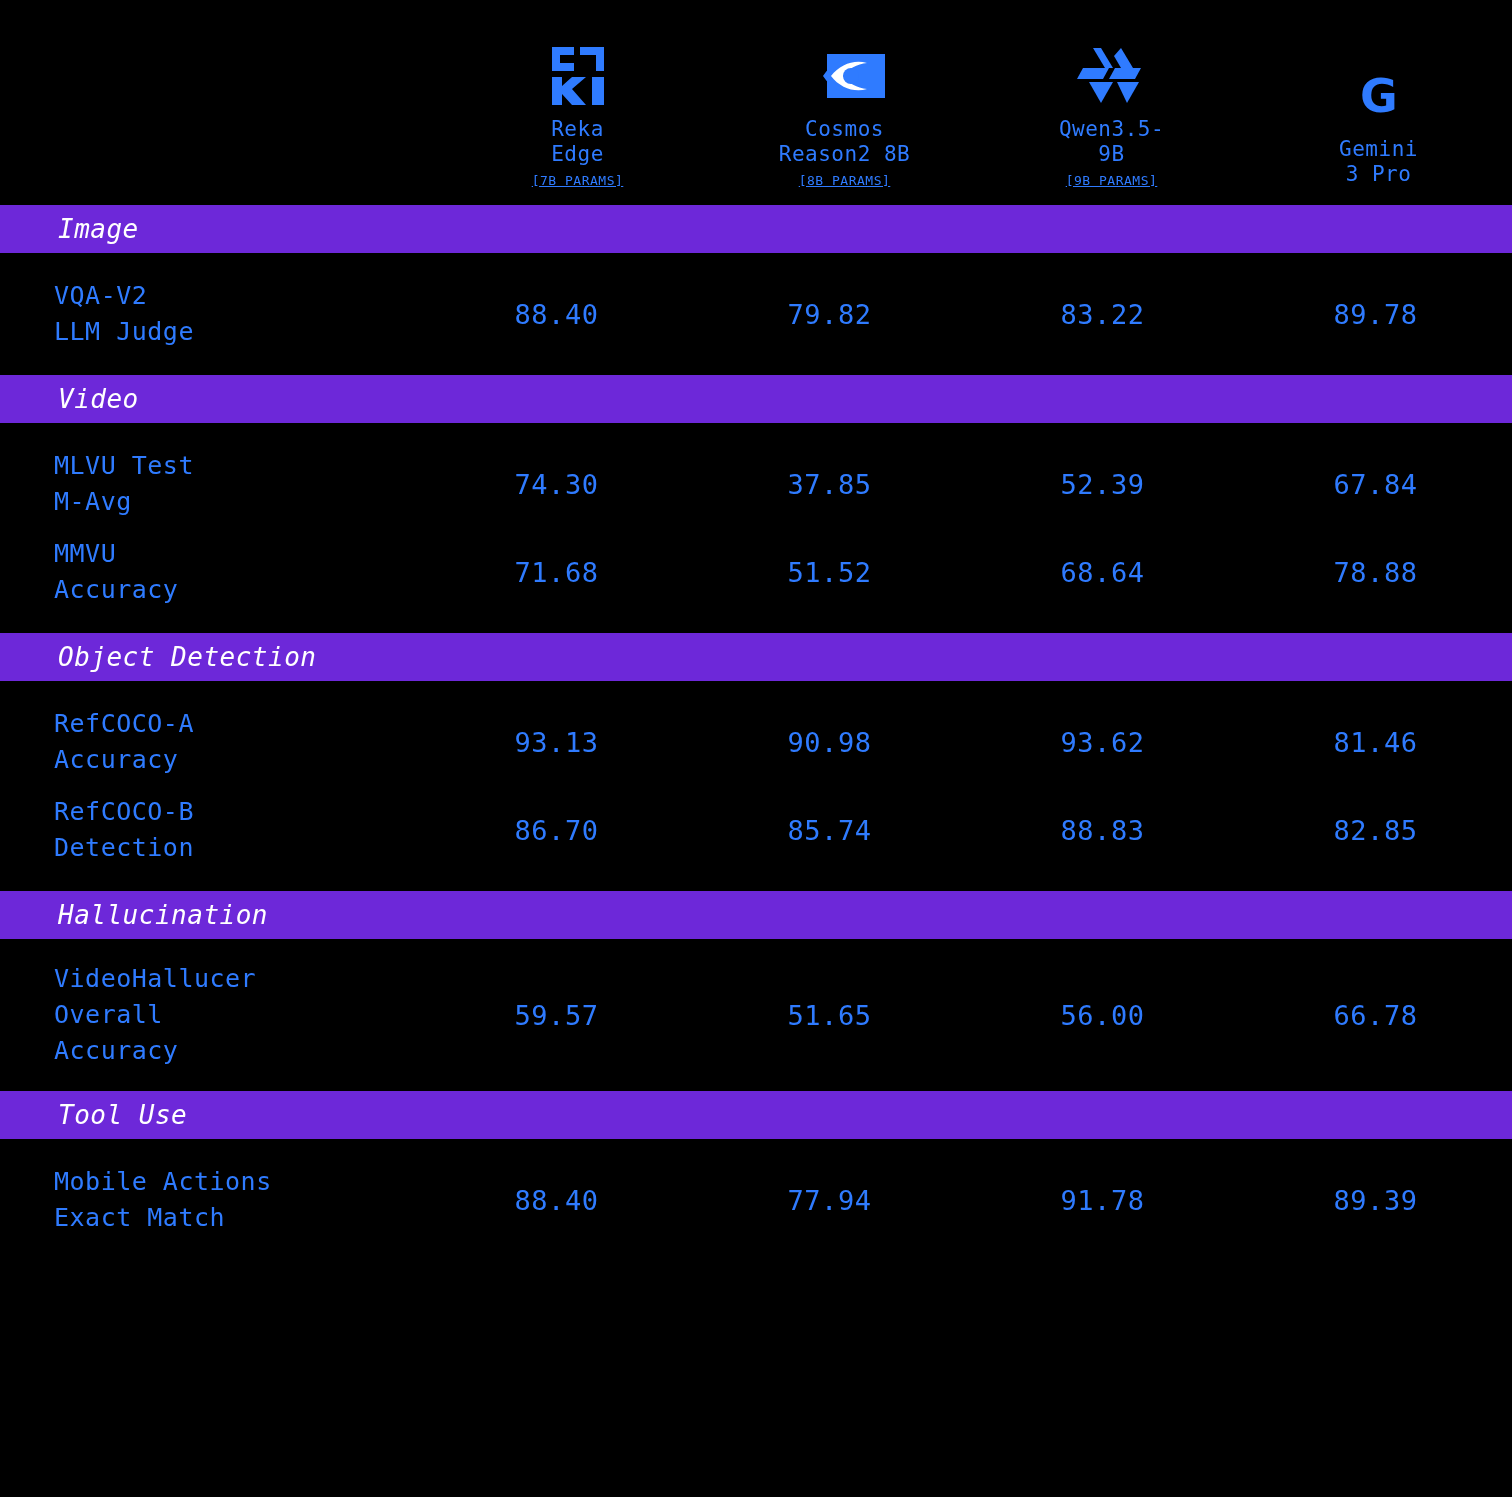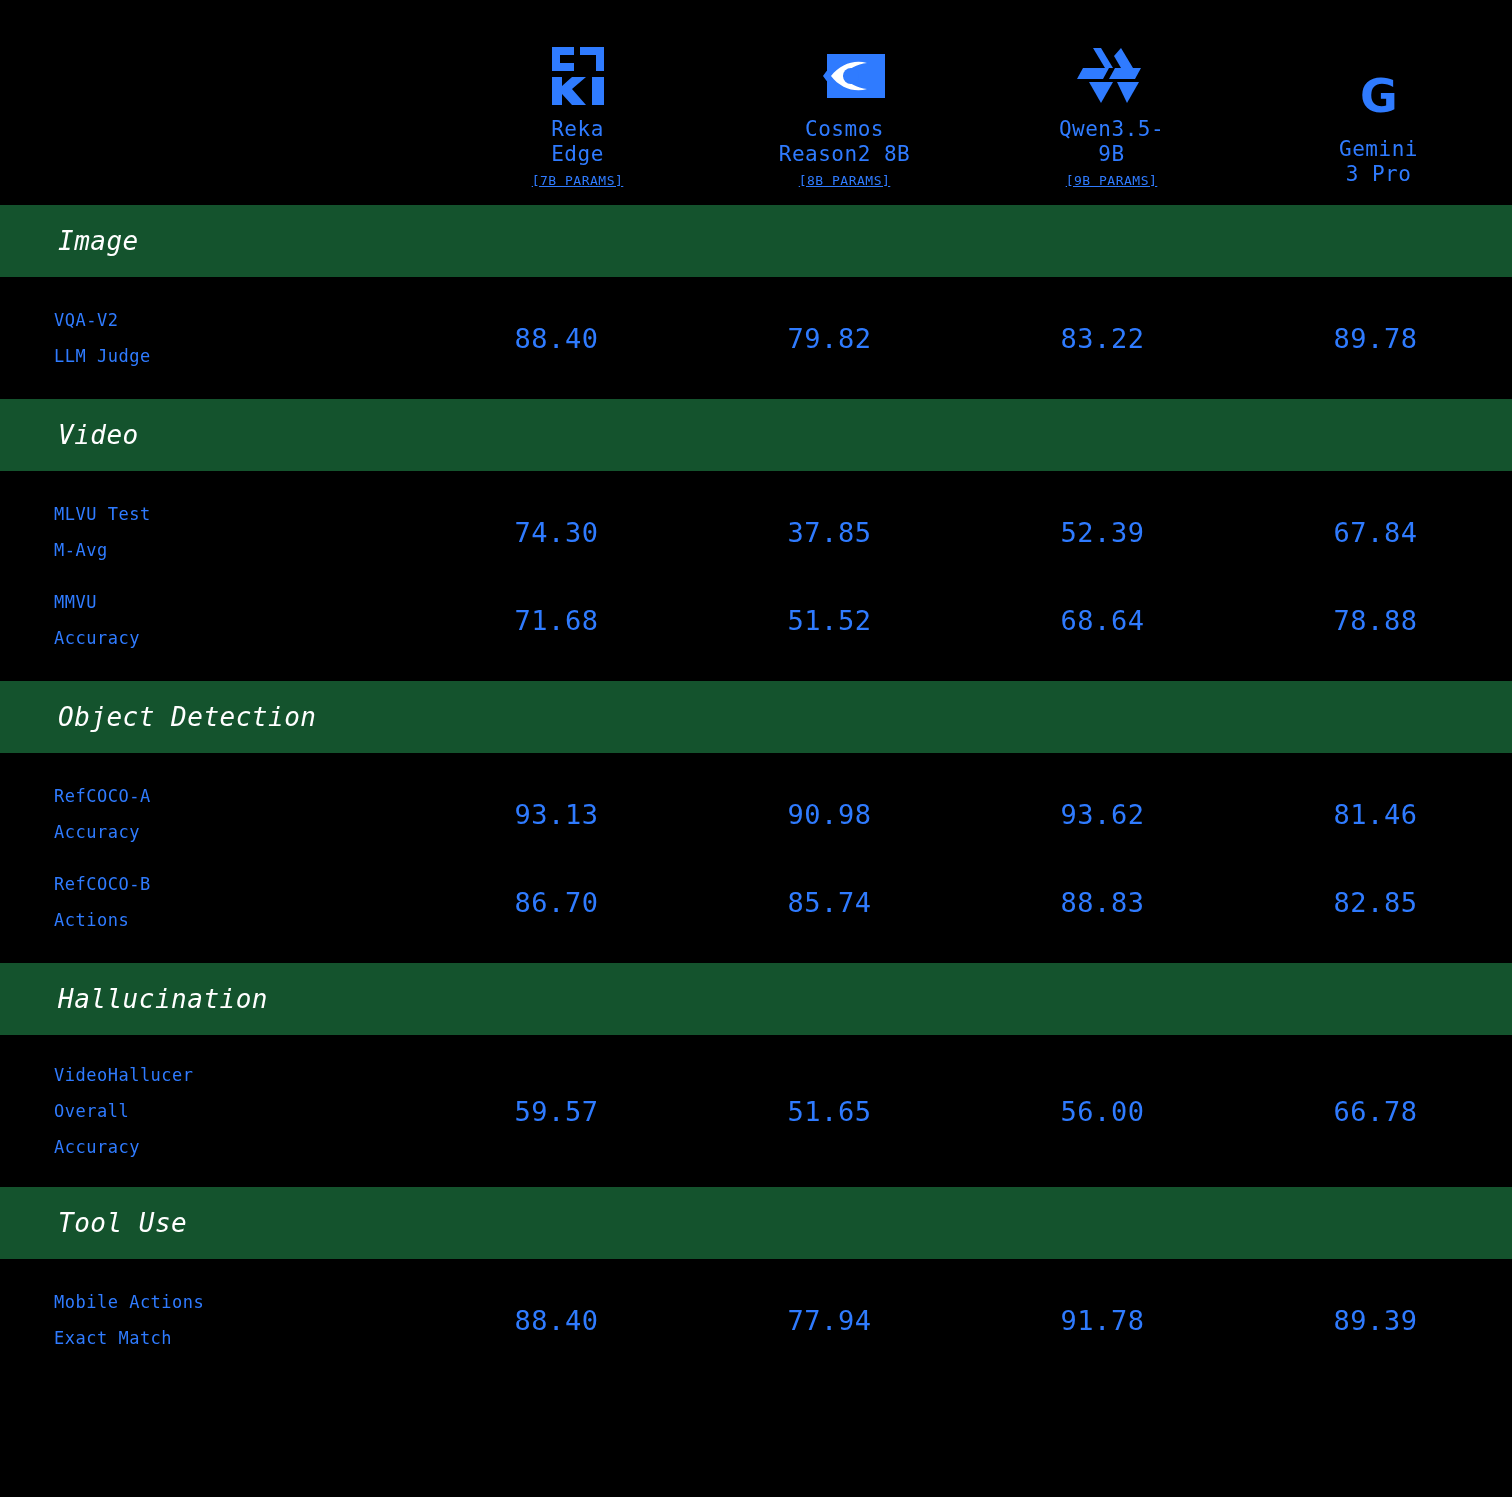--- a/index.html
+++ b/index.html
@@ -56,22 +56,22 @@
     font-size: 13px;
     line-height: 20px;
     margin-top: 4px;
     color: #2f7bff;
     letter-spacing: 0.5px;
     text-decoration: underline;
   }
 
   
   .section-band {
-    background: #14532d;
-    height: 72px;
+    background: #6d28d9;
+    height: 48px;
     display: flex;
     align-items: center;
     padding-left: 58px;
   }
   .section-band span {
     font-style: italic;
     font-size: 26px;
     color: #ffffff;
     letter-spacing: 0.5px;
   }
@@ -83,21 +83,21 @@
   }
   .data-row {
     display: flex;
     align-items: center;
     min-height: 78px;
   }
   .metric {
     width: 420px;
     flex: 0 0 420px;
     padding-left: 54px;
-    font-size: 17px;
+    font-size: 25px;
     line-height: 36px;
     color: #2f7bff;
     white-space: pre-line;
     letter-spacing: 0.5px;
   }
   .val {
     flex: 1 1 0;
     text-align: center;
     font-size: 27px;
     letter-spacing: 0.5px;
@@ -221,21 +221,21 @@
       <div class="metric">RefCOCO-A
 Accuracy</div>
       <div class="val best">93.13</div>
       <div class="val">90.98</div>
       <div class="val">93.62</div>
       <div class="val">81.46</div>
     </div>
     <div class="spacer-sm"></div>
     <div class="data-row">
       <div class="metric">RefCOCO-B
-Actions</div>
+Detection</div>
       <div class="val best">86.70</div>
       <div class="val">85.74</div>
       <div class="val">88.83</div>
       <div class="val">82.85</div>
     </div>
   </div>
 
   <div class="section-band">
     <span>Hallucination</span>
   </div>

